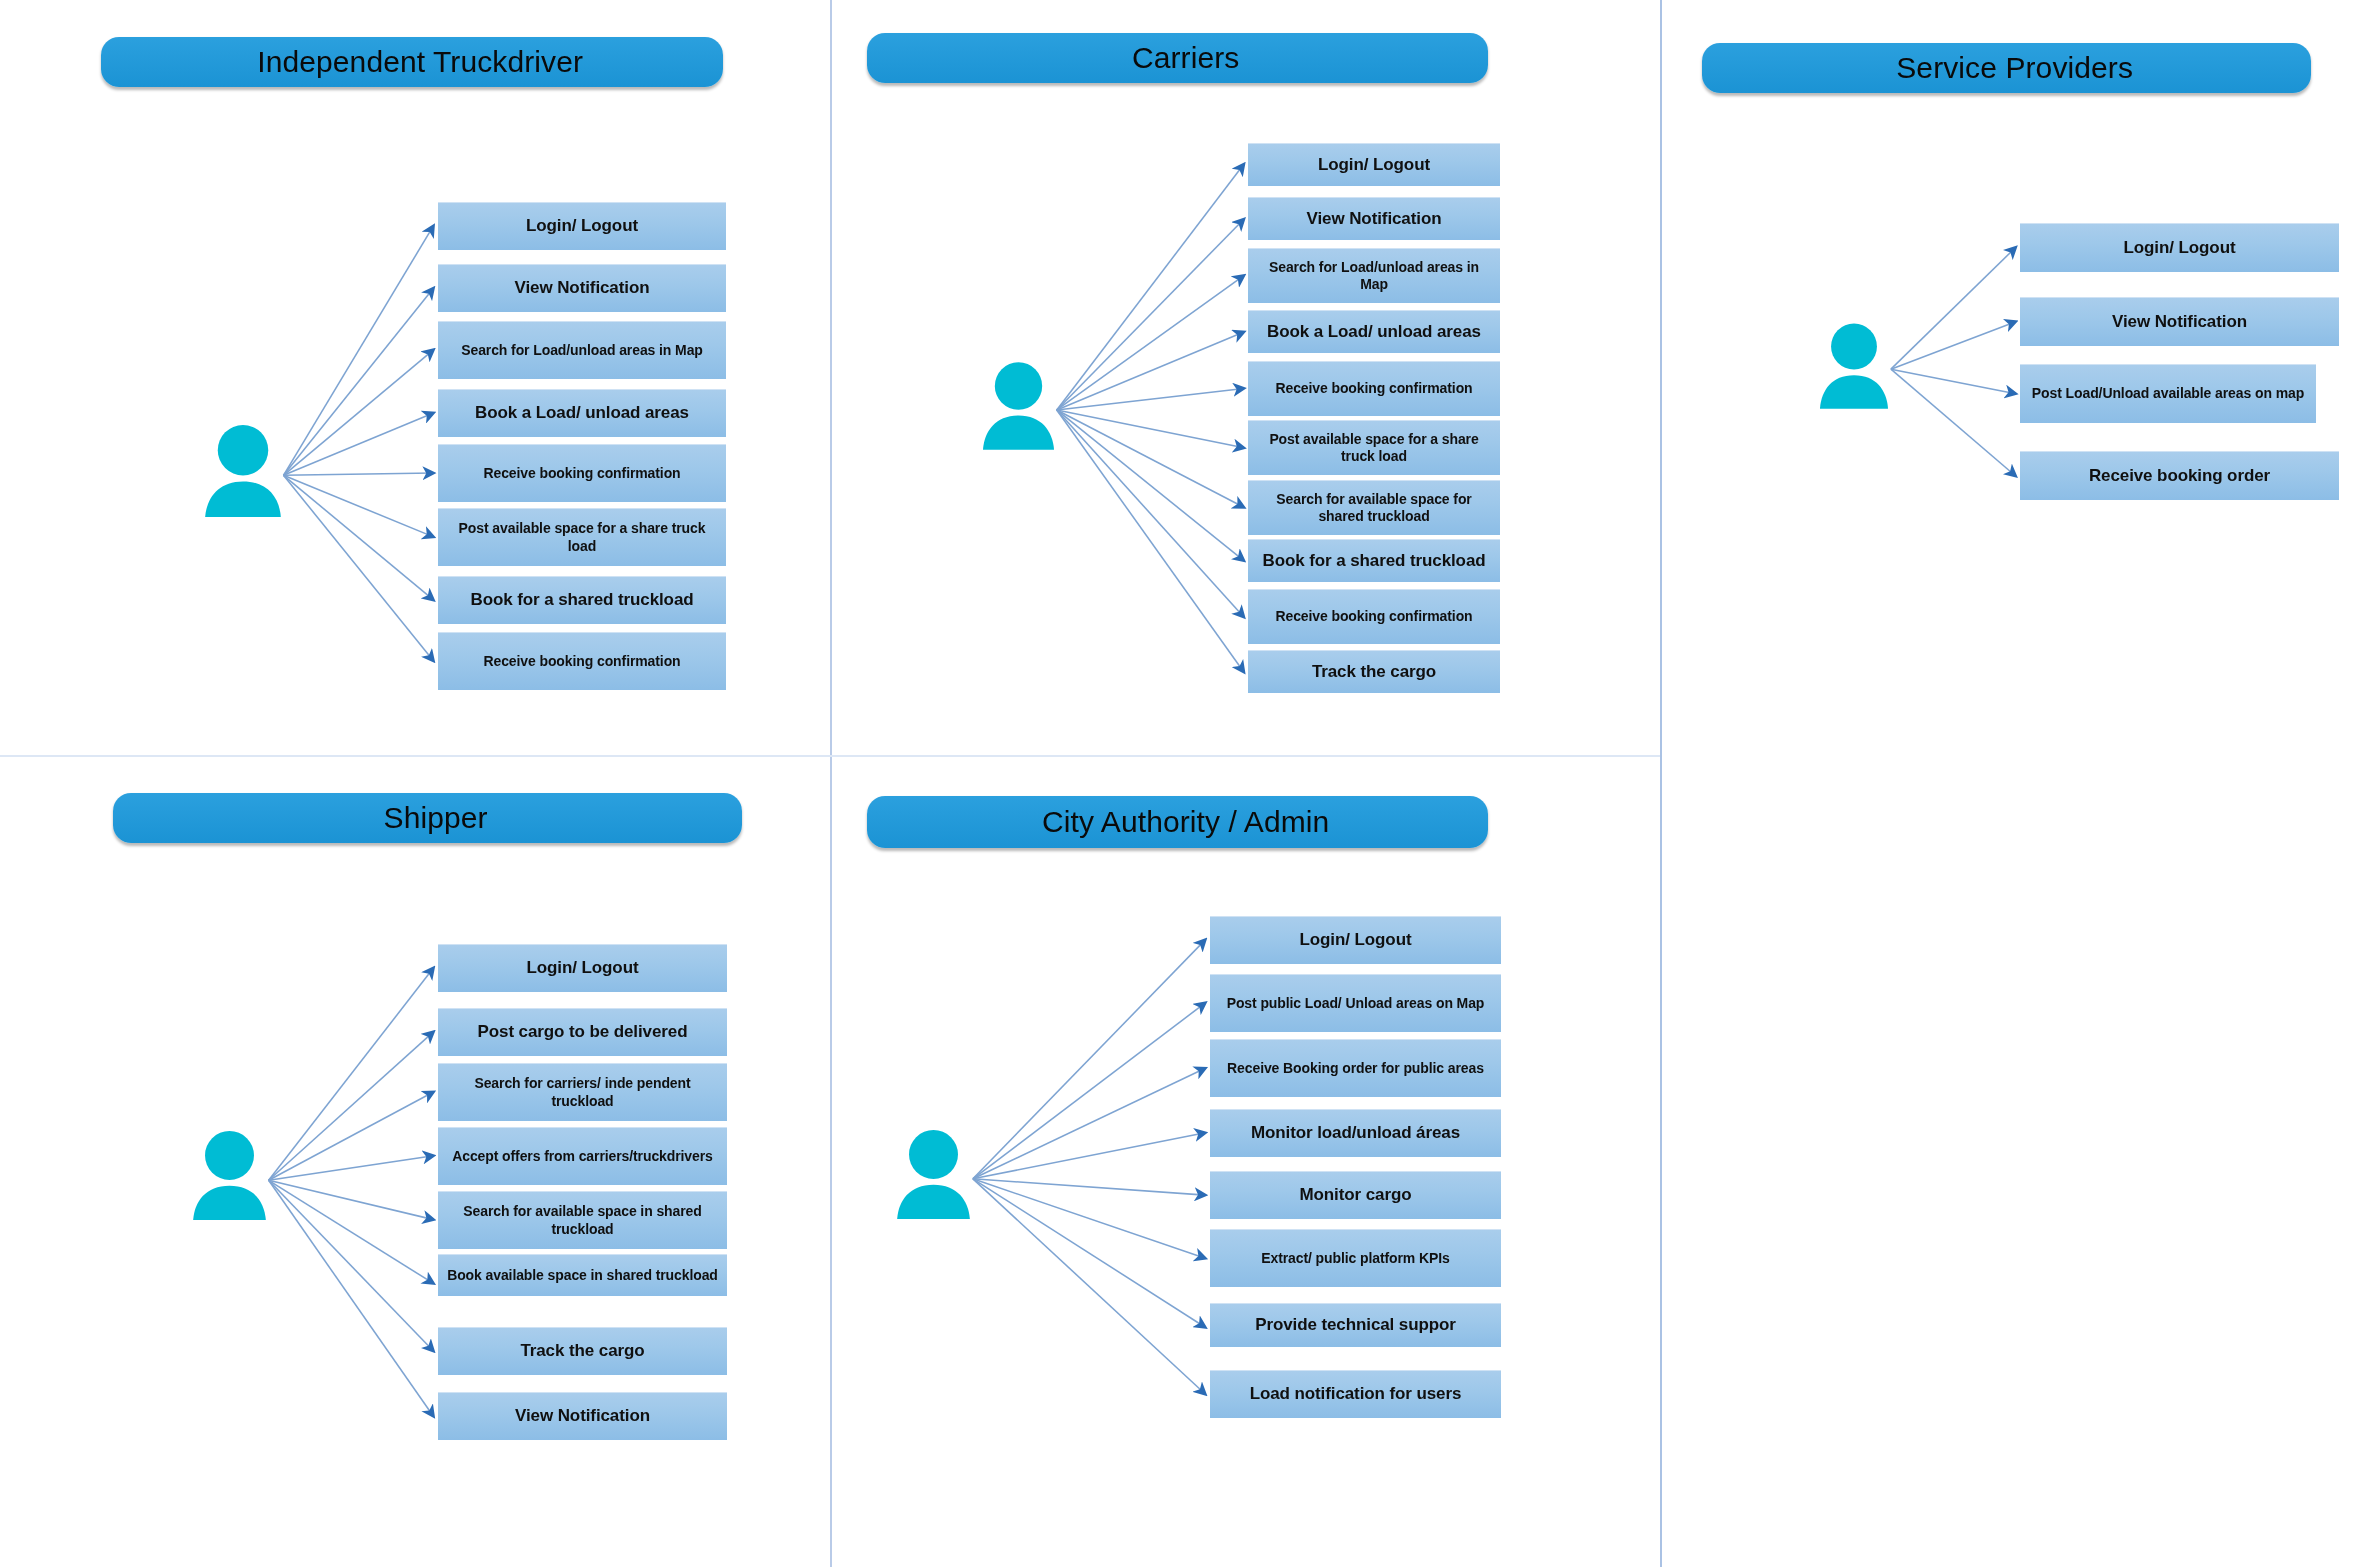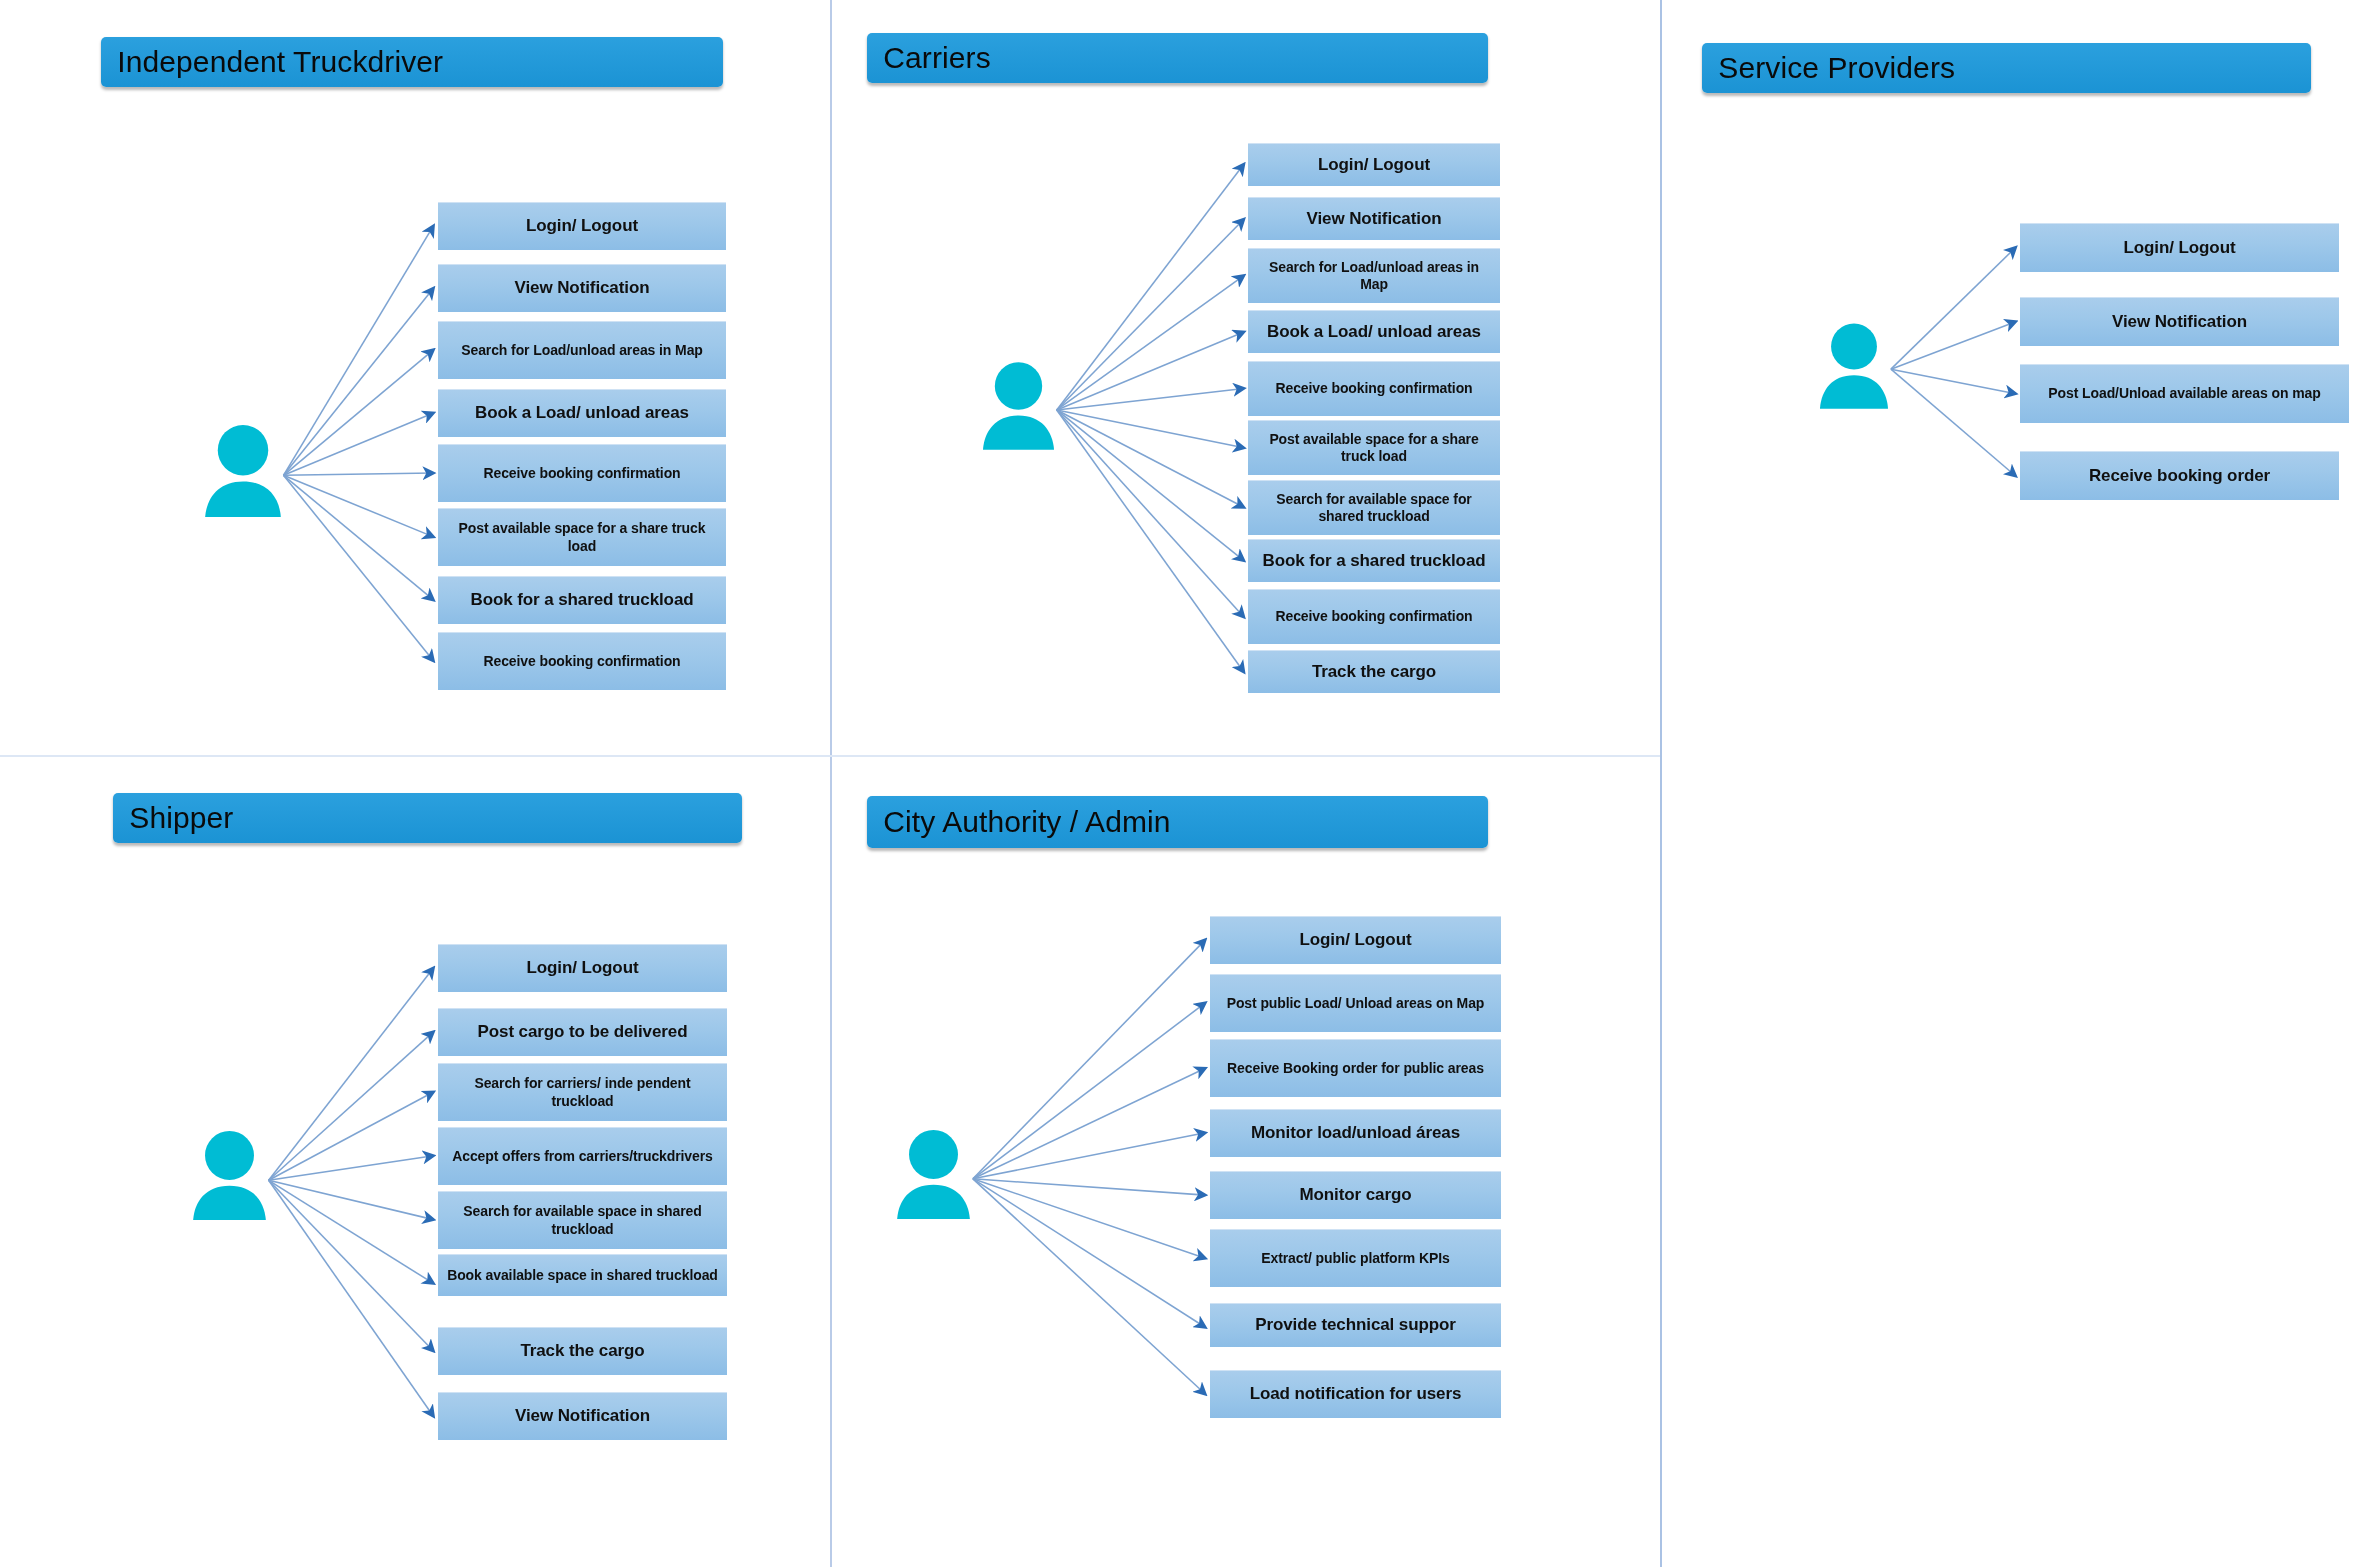--- a/index.html
+++ b/index.html
@@ -13,25 +13,26 @@
   
   .divider-v{position:absolute;width:2.2px;background:#b9cbe8;}
   .divider-h{position:absolute;height:2.2px;background:#dde7f5;}
   .divider-v.strong{background:#aac2e4;}
 
   
   .panel{position:absolute;}
   .panel-header{
     position:absolute;
     background:linear-gradient(#2ba0de,#1b93d4);
-    border-radius:5px;
+    border-radius:18px;
     box-shadow:0 2.2px 3px rgba(0,0,0,.28);
     display:flex;align-items:center;
     box-sizing:border-box;
     padding-left:16.3px;
+    justify-content:center;
   }
   .panel-header .title{
     color:#0a0a0a;
     font-size:30px;
     font-weight:400;
     letter-spacing:0.1px;
     white-space:nowrap;
     line-height:1;
   }
 
@@ -165,21 +166,21 @@
         <path d="M50 73 C20 73 6 93 4 118 L96 118 C94 93 80 73 50 73 Z" fill="#00bcd4"></path>
       </svg>
     </div>
 
     <div class="ucbox" style="left:2020px;top:223px;width:319px;height:49px;">
       <span>Login/ Logout</span>
       </div>
     <div class="ucbox" style="left:2020px;top:297px;width:319px;height:49px;">
       <span>View Notification</span>
       </div>
-    <div class="ucbox two" style="left:2020px;top:364px;width:329px;height:59px;">
+    <div class="ucbox two" style="left:2020px;top:364px;width:296px;height:59px;">
       <span>Post Load/Unload available areas on map</span>
       </div>
     <div class="ucbox" style="left:2020px;top:451px;width:319px;height:49px;">
       <span>Receive booking order</span>
       </div>
   </div>
 
   <div class="panel">
     <div class="panel-header" style="left:113px;top:793px;width:629px;height:50px;">
       <span class="title">Shipper</span>

